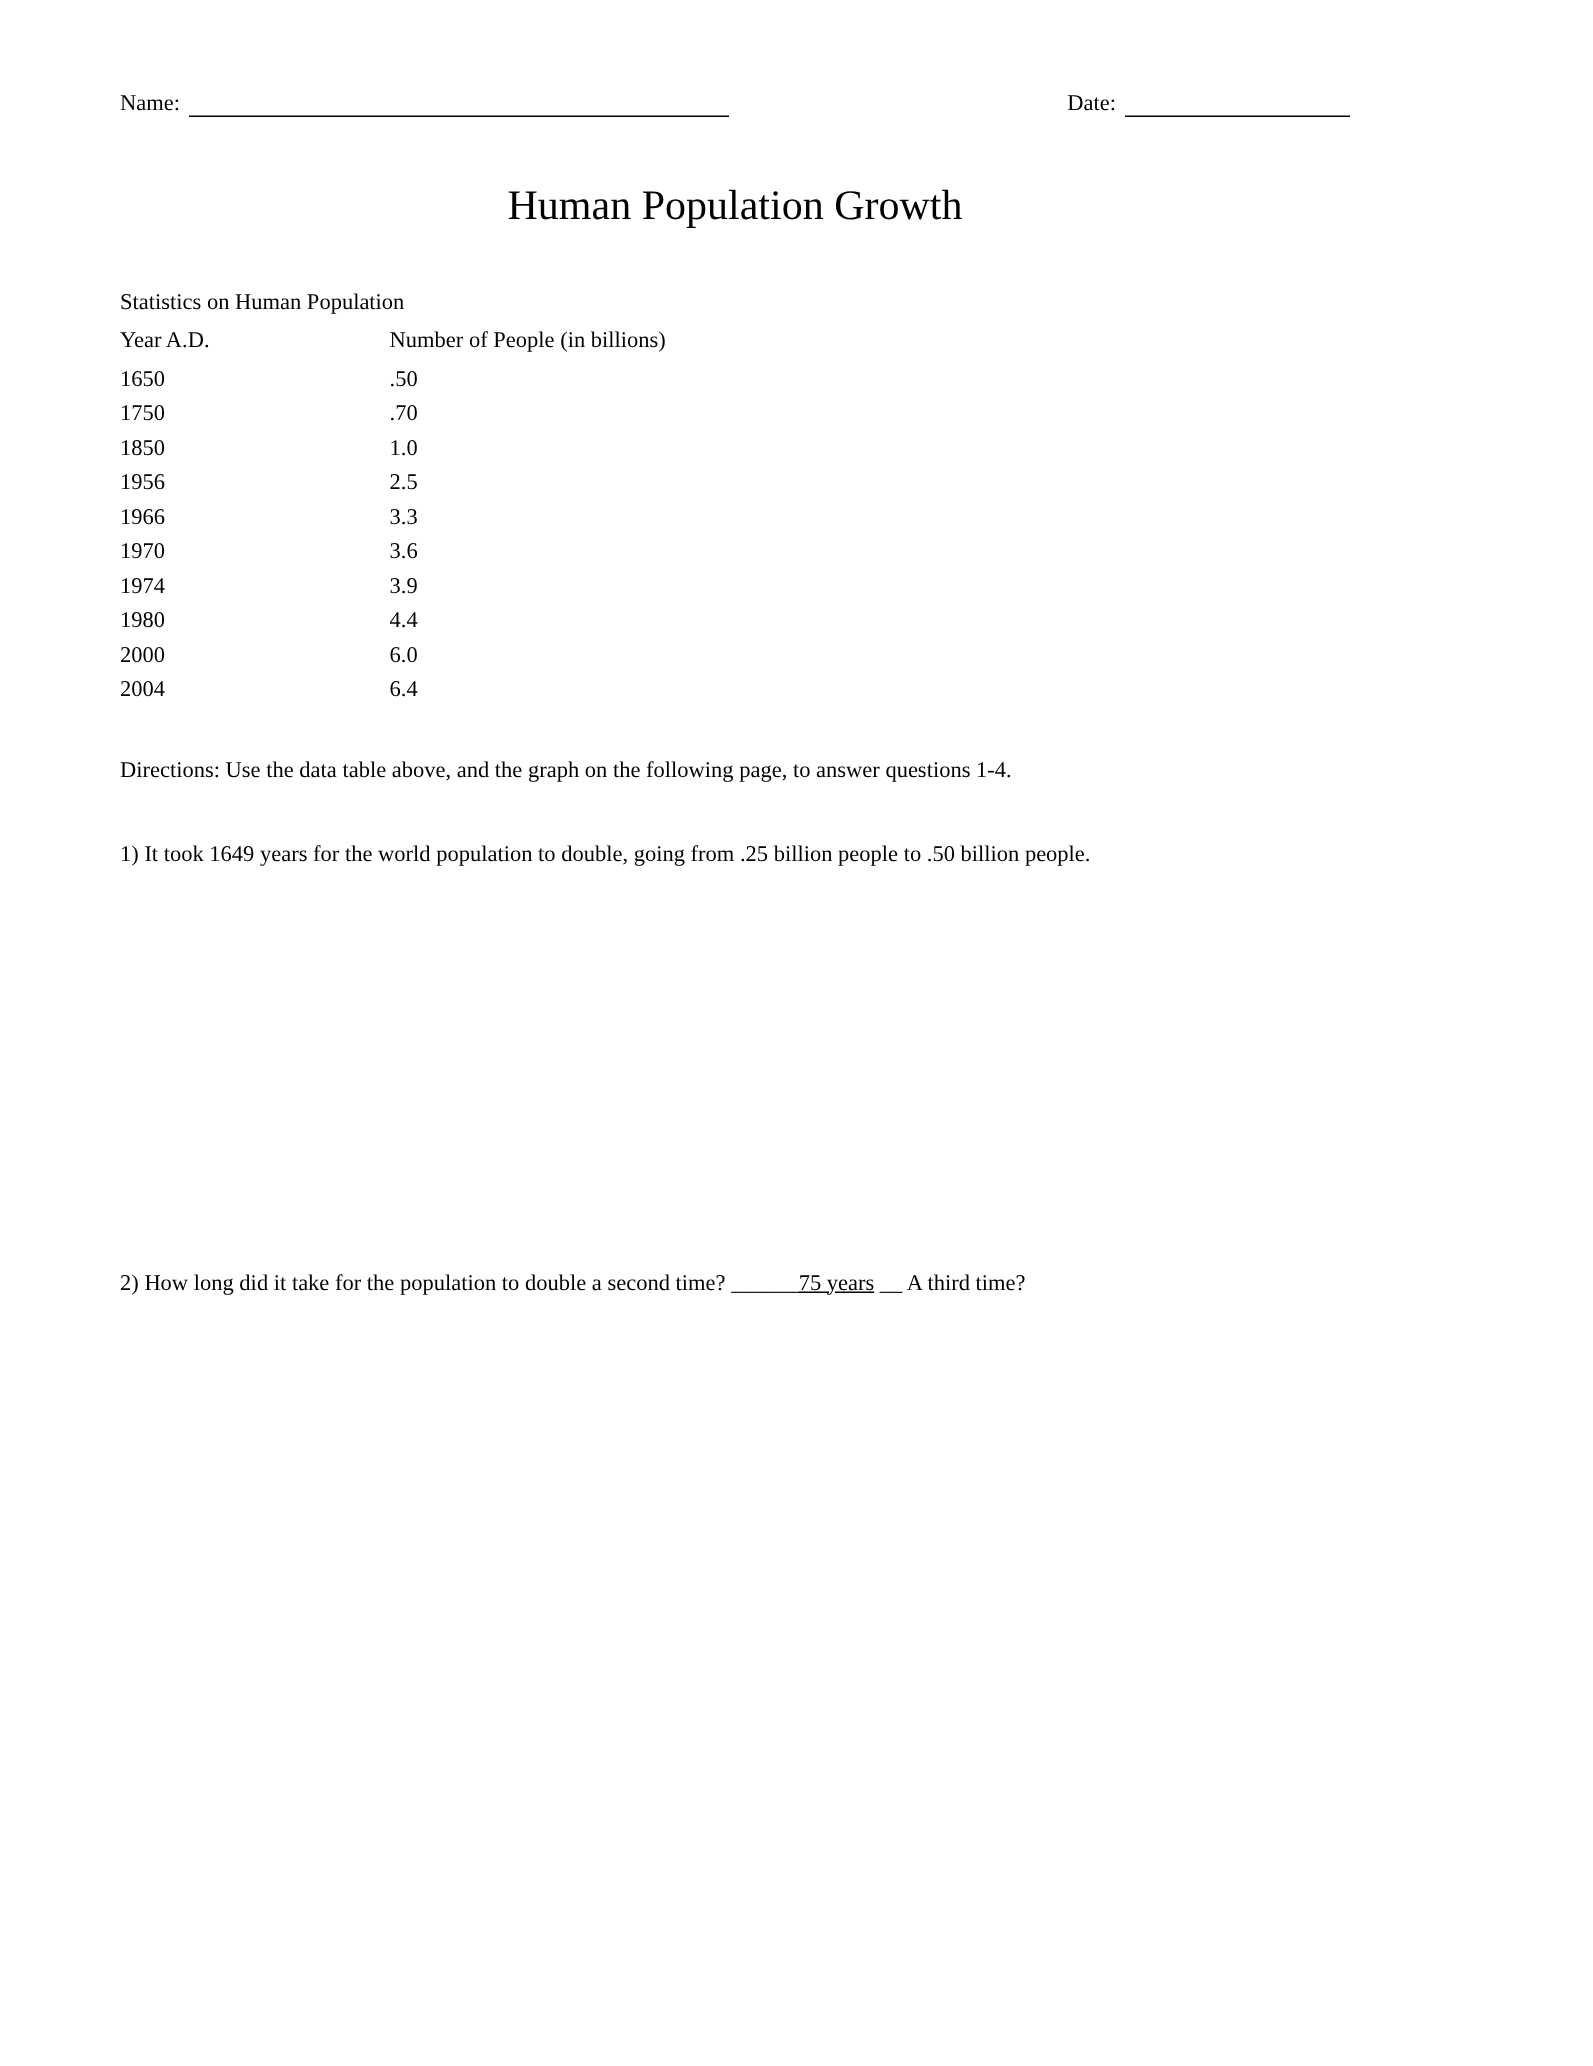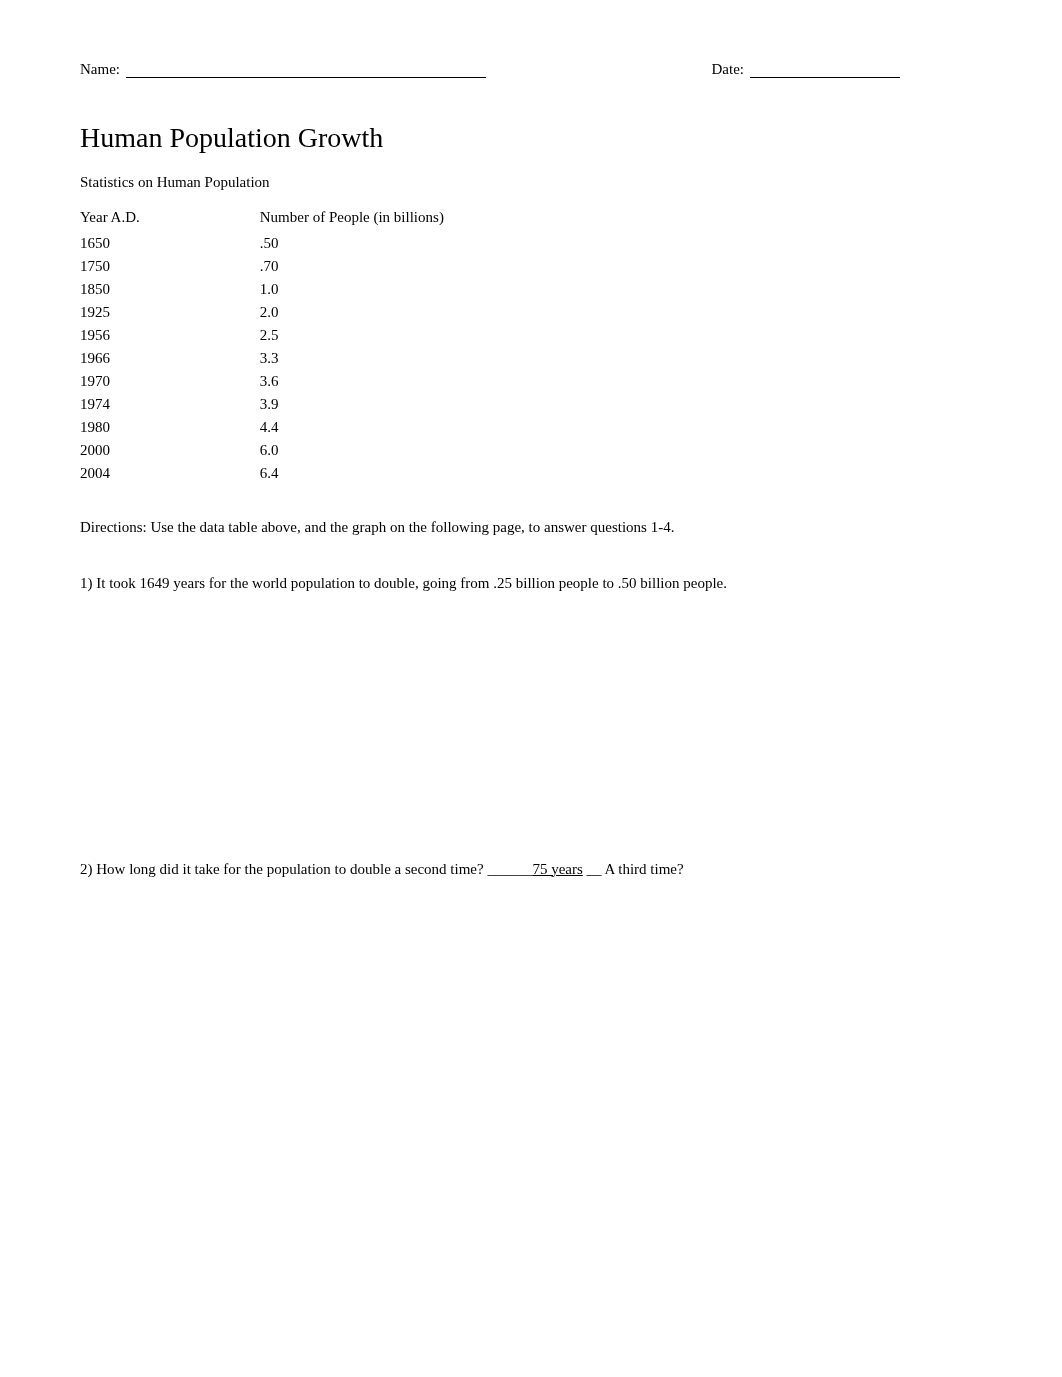--- a/index.html
+++ b/index.html
@@ -60,37 +60,37 @@
       white-space: nowrap;
     }
 
     .date-line {
       border-bottom: 1px solid #000;
       width: 150px;
       height: 18px;
     }
 
     .title-section {
-      text-align: left;
-      margin-bottom: 20px;
+      text-align: center;
+      margin-bottom: 40px;
     }
 
     .main-title {
       font-size: 28px;
       font-weight: normal;
       font-family: Georgia, 'Times New Roman', Times, serif;
     }
 
     .table-section {
       margin-bottom: 30px;
     }
 
     .table-caption {
       font-size: 15px;
-      margin-bottom: 16px;
+      margin-bottom: 6px;
     }
 
     .data-table {
       border-collapse: collapse;
       width: auto;
       min-width: 380px;
     }
 
     .data-table th {
       font-weight: normal;
@@ -180,24 +180,20 @@
           </tr>
           <tr>
             <td>1750</td>
             <td>.70</td>
           </tr>
           <tr>
             <td>1850</td>
             <td>1.0</td>
           </tr>
           <tr>
-            <td>1925</td>
-            <td>2.0</td>
-          </tr>
-          <tr>
             <td>1956</td>
             <td>2.5</td>
           </tr>
           <tr>
             <td>1966</td>
             <td>3.3</td>
           </tr>
           <tr>
             <td>1970</td>
             <td>3.6</td>

